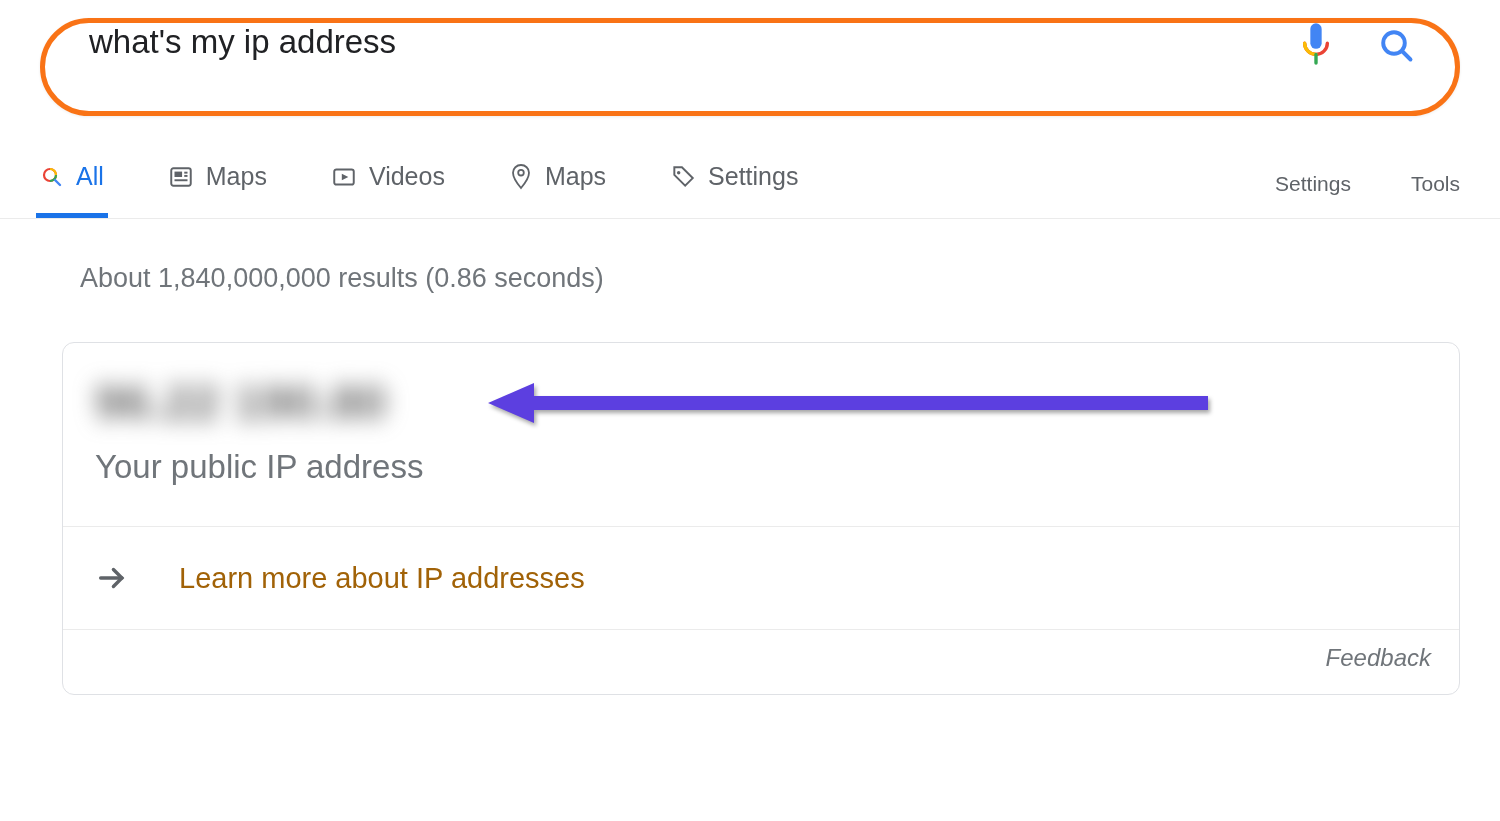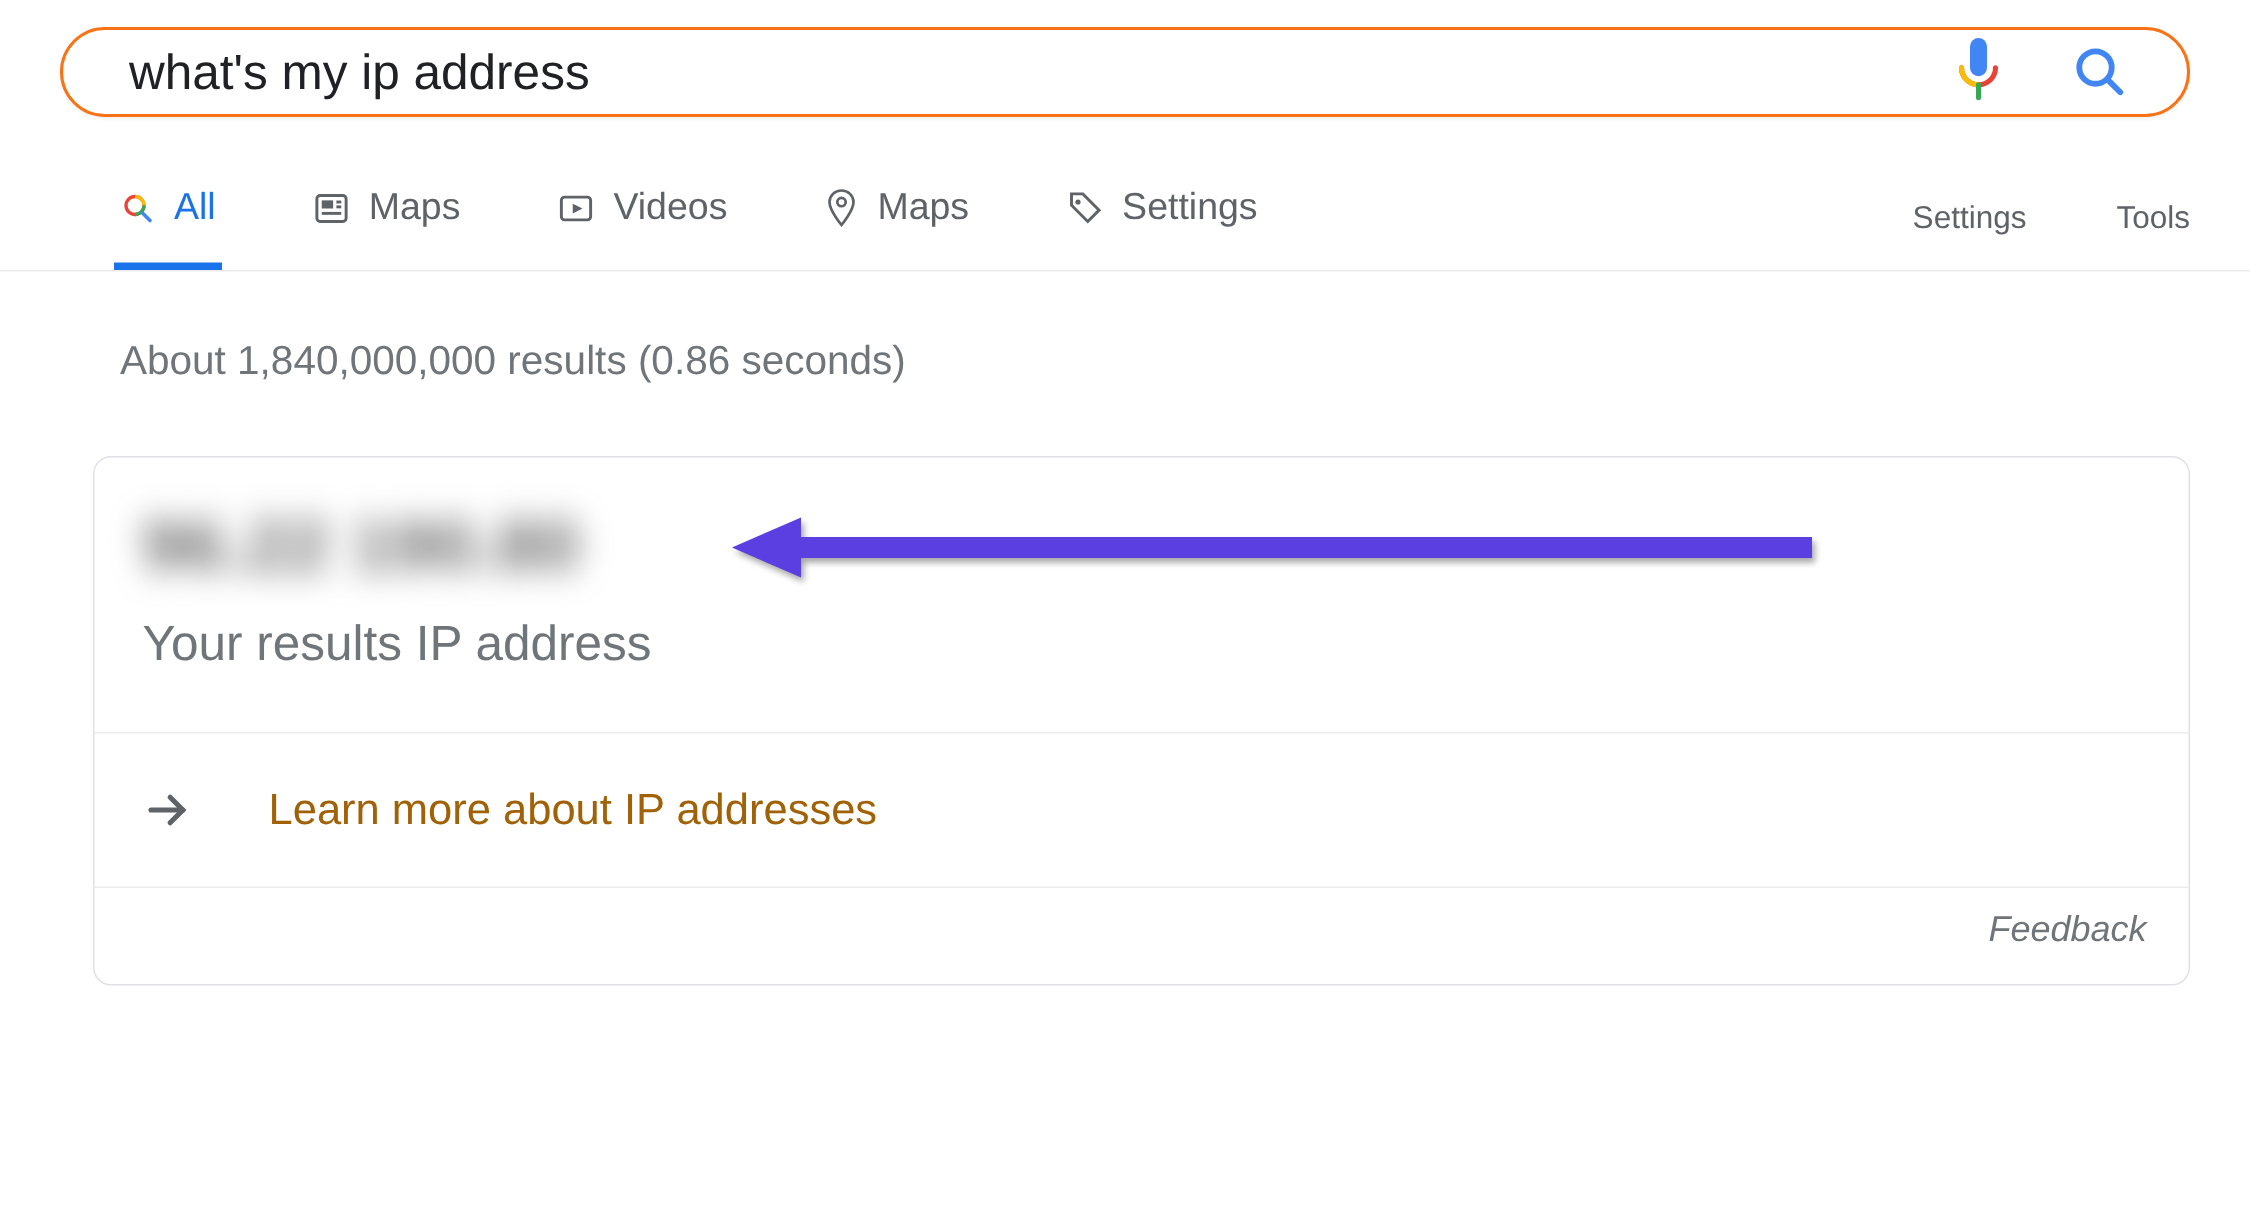--- a/index.html
+++ b/index.html
@@ -8,45 +8,45 @@
     background: #fff;
     width: 1500px;
     height: 821px;
     overflow: hidden;
     color: #202124;
   }
 
   
   .search-wrap   { padding: 18px 40px 0 40px; }
   .search-bar    {
-    border: 2px solid #f97316;
+    border: 5px solid #f97316;
     border-radius: 50px;
-    height: 60px;
-    display: flex;
-    align-items: center;
+    height: 98px;
+    display: flex;
+    align-items: flex-start;
     padding: 0 40px 0 44px;
     box-shadow: 0 1px 3px rgba(32,33,36,.08);
   }
   .search-input  {
     flex: 1;
     border: none;
     outline: none;
     font-size: 33px;
     font-weight: 500;
     color: #202124;
     background: transparent;
   }
   .search-icons  { display: flex; align-items: center; gap: 46px; }
   .icon-btn      { cursor: pointer; display: flex; align-items: center; }
 
   
   .tabs-bar      {
     display: flex;
     align-items: flex-end;
-    padding: 0 40px 0 76px;
+    padding: 0 40px 0 36px;
     margin-top: 46px;
     border-bottom: 1px solid #ebebeb;
     justify-content: center;
   }
   .tabs-left     { display: flex; align-items: flex-end; gap: 56px; }
   .tabs-right    { display: flex; align-items: flex-end; gap: 60px; margin-left: auto; }
   .tab           {
     display: flex;
     align-items: center;
     gap: 12px;
@@ -221,21 +221,21 @@
     <div class="tab-plain">Tools</div>
   </div>
 </div>
 
 <div class="stats">About 1,840,000,000 results (0.86 seconds)</div>
 
 <div class="card">
 
   <div class="card-main">
     <span class="ip-blur">96.22 190.80</span>
-    <div class="ip-label">Your results IP address</div>
+    <div class="ip-label">Your public IP address</div>
 
     <div class="annot-arrow">
       <div class="shaft"></div>
         <div class="head"></div>
     </div>
   </div>
 
   <div class="card-link">
     <svg width="34" height="34" viewBox="0 0 24 24" fill="none" stroke="#5f6368" stroke-width="2.4" stroke-linecap="round">
       <line x1="4" y1="12" x2="19" y2="12"></line>

